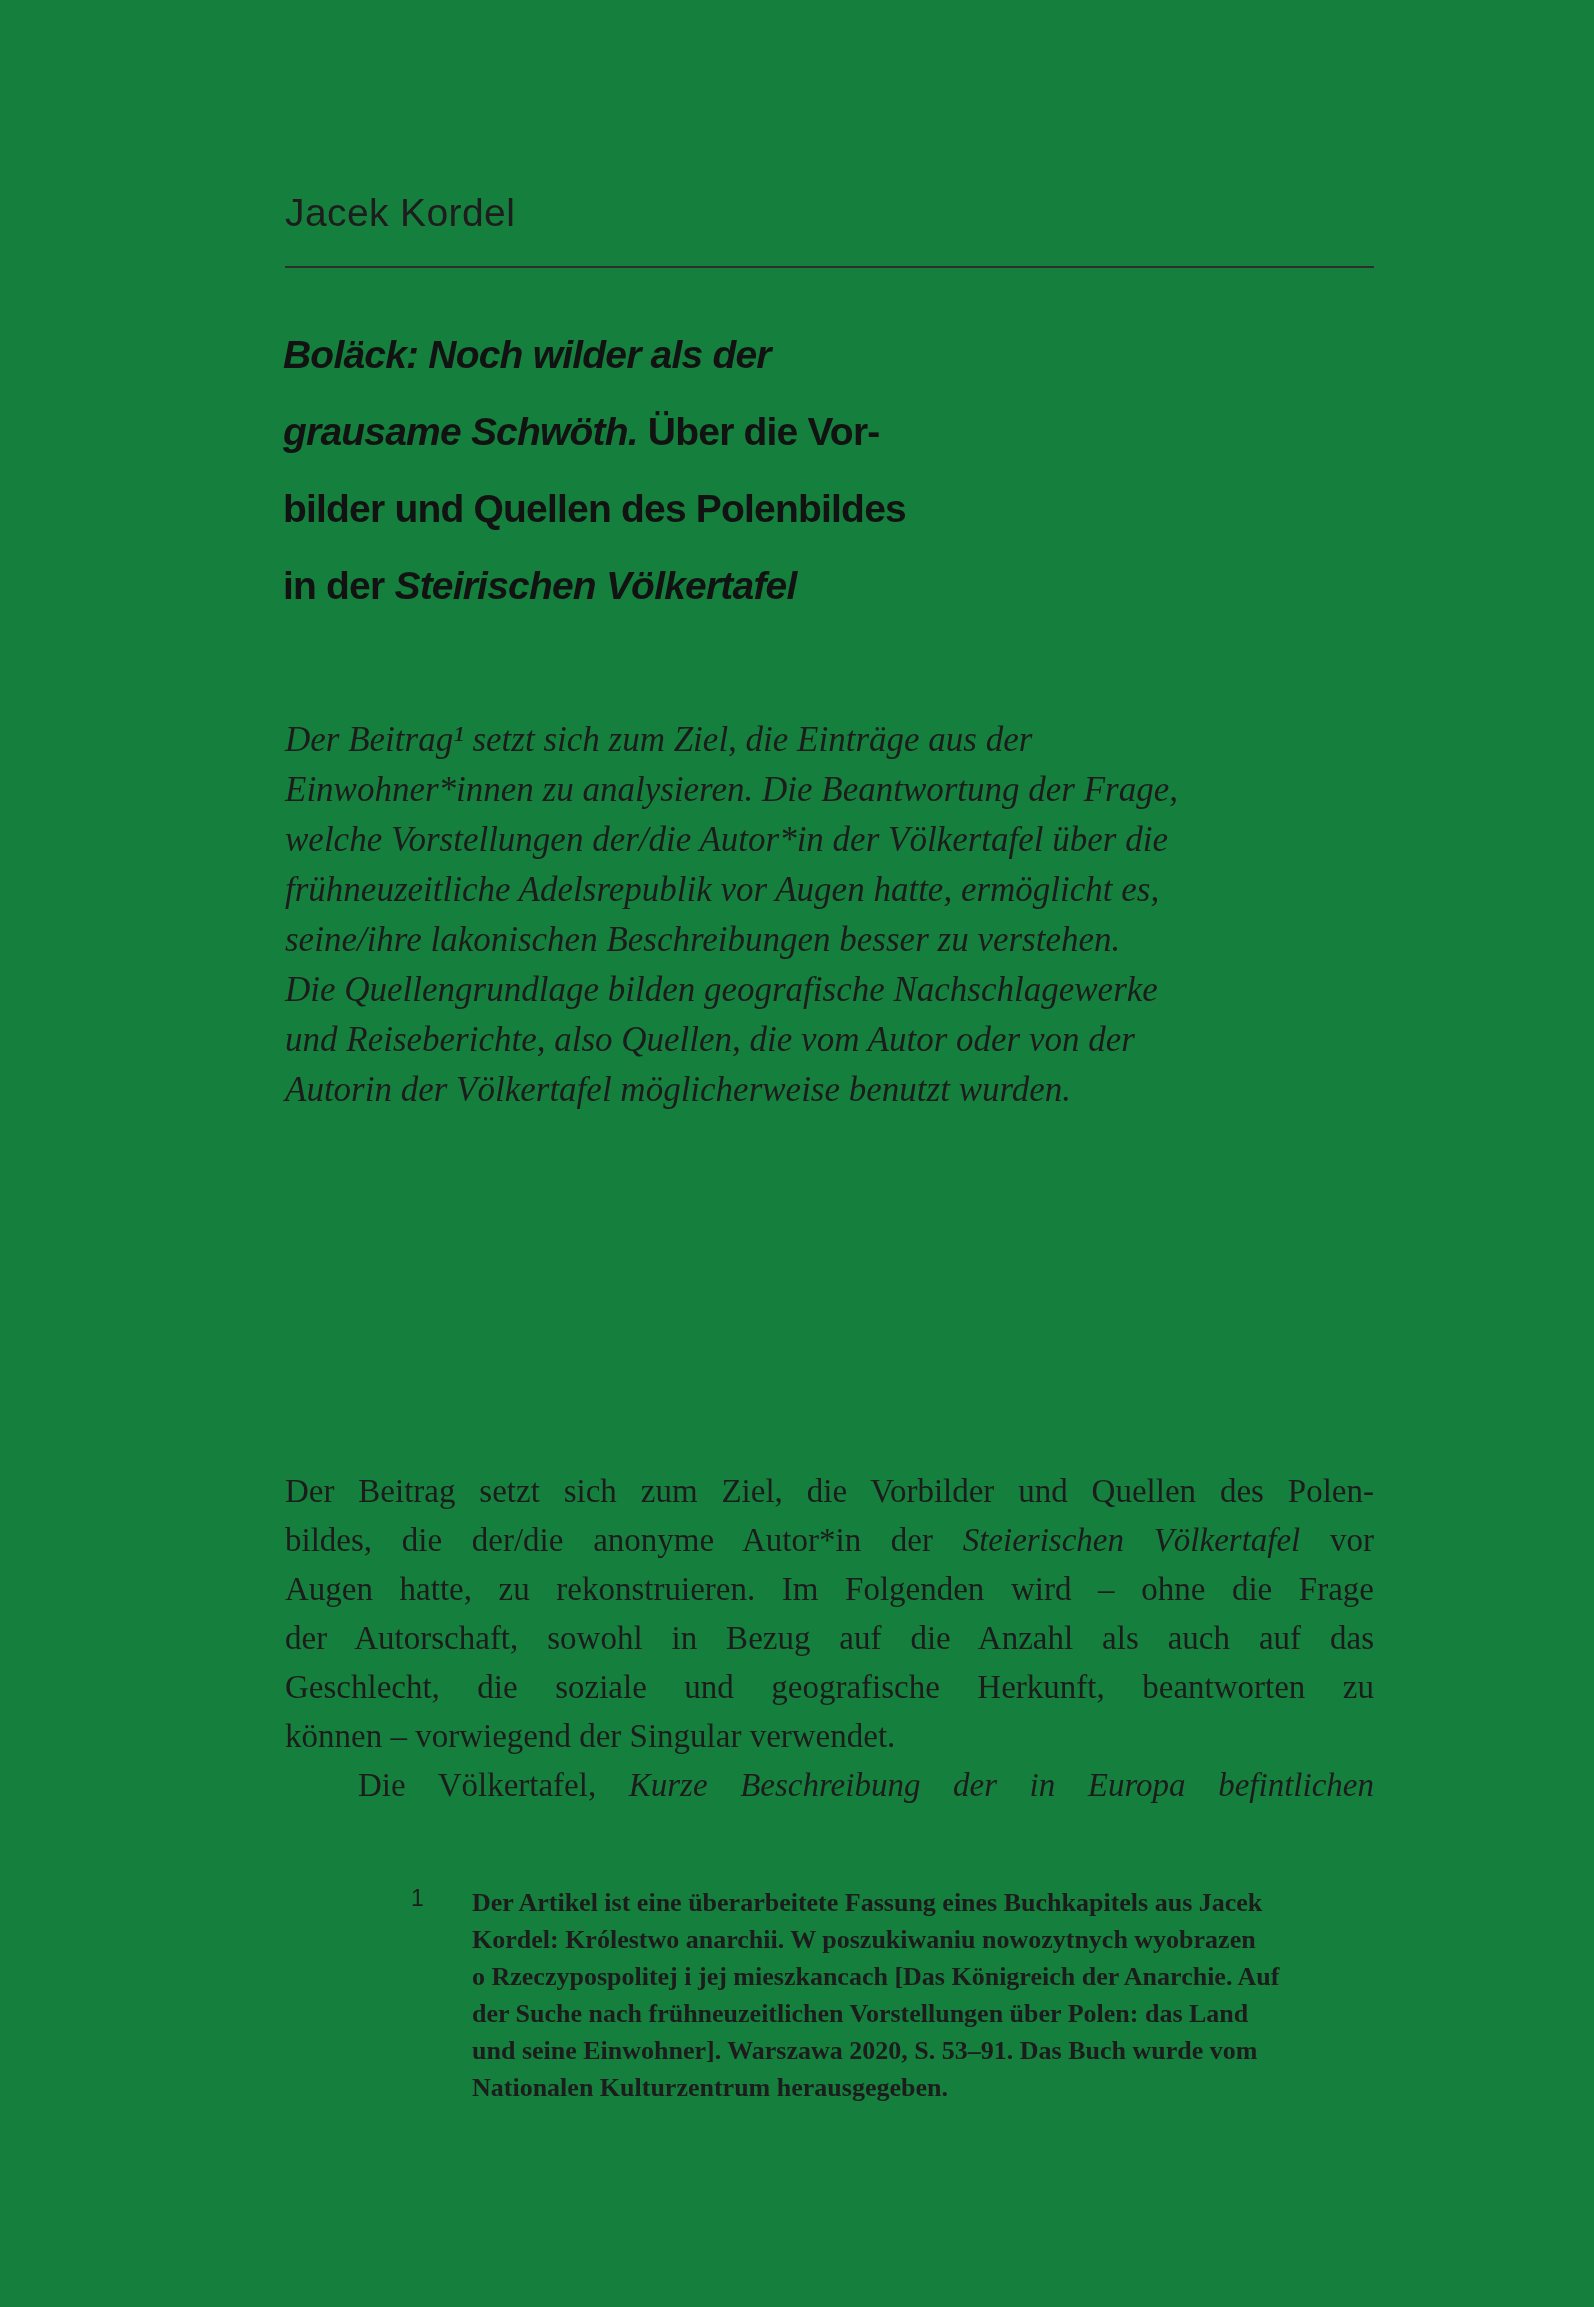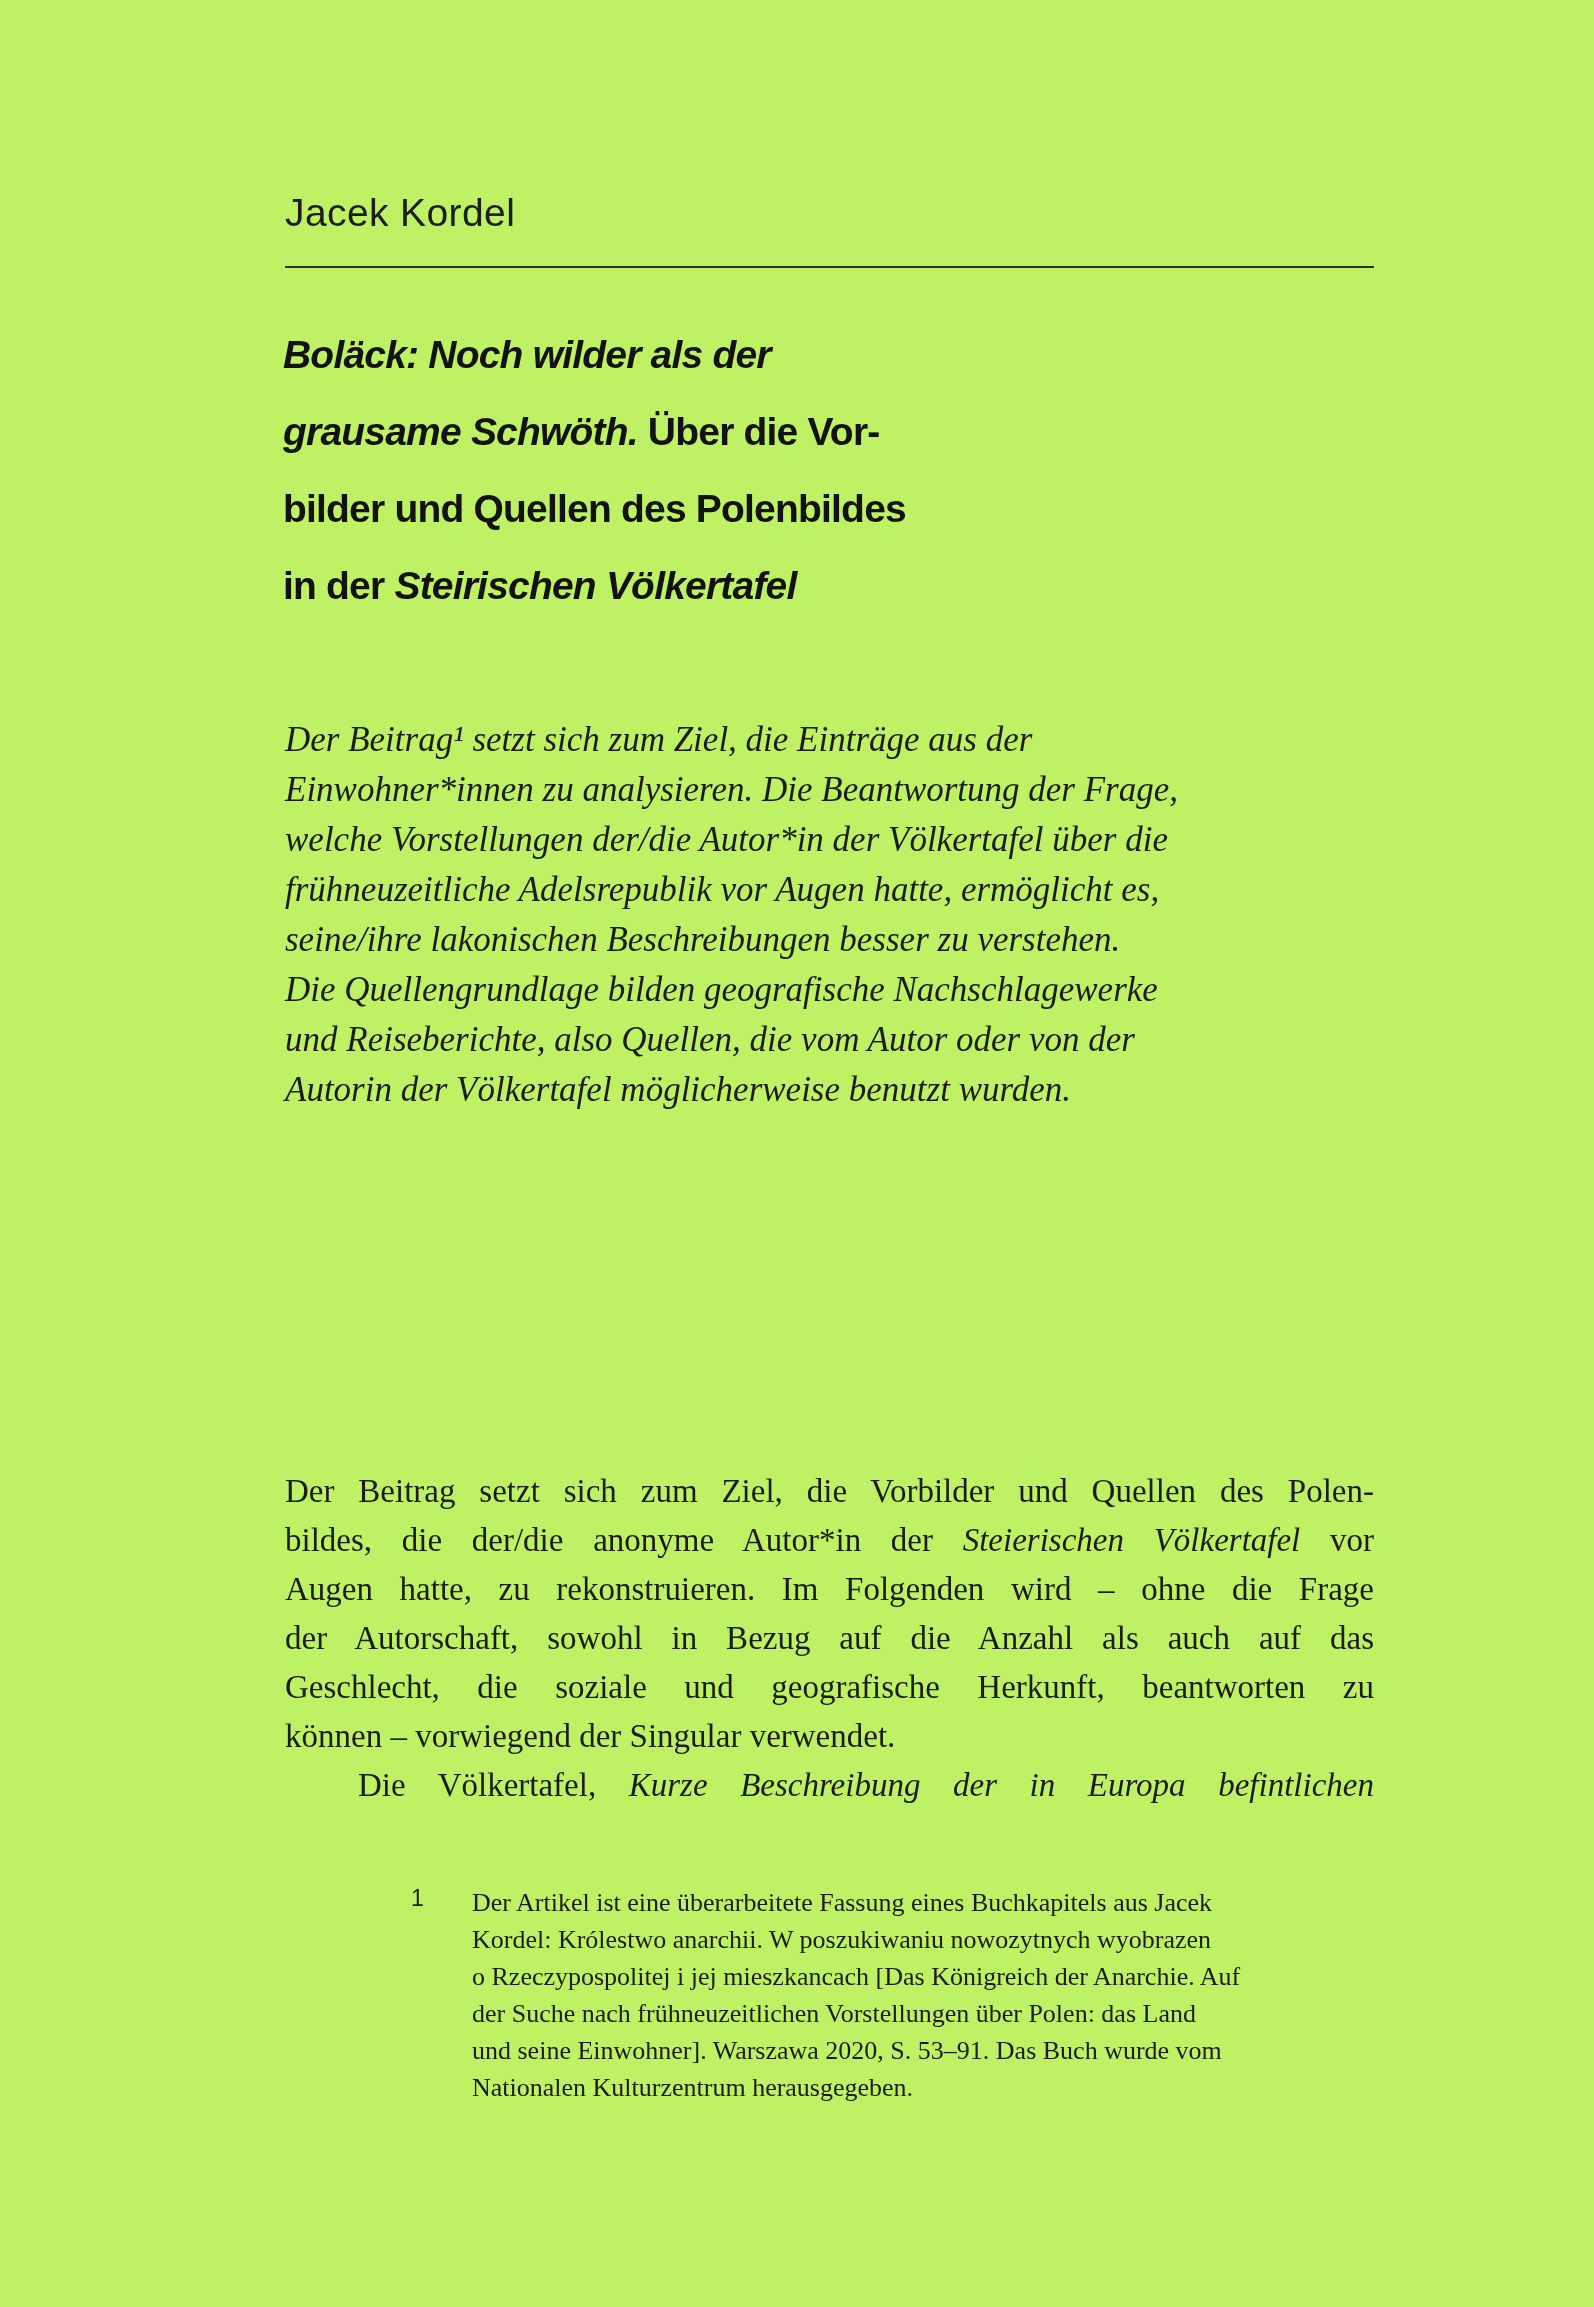--- a/index.html
+++ b/index.html
@@ -1,21 +1,21 @@
 <!DOCTYPE html>
 <html lang="de" style="font-size:12.8px"><head>
 <meta charset="utf-8">
 <style>
   html, body { margin: 0; padding: 0; }
   body { background: #ffffff; }
   .page {
     position: relative;
     width: 1595px;
     height: 2307px;
-    background: #bef264;
+    background: #15803d;
     color: #191919;
     font-family: "Liberation Serif", serif;
     overflow: hidden;
   }
 
   
   .author {
     position: absolute;
     left: 285px;
     top: 193px;
@@ -106,21 +106,21 @@
   }
   .fn-marker {
     position: absolute;
     left: 0;
     top: 3.2px;
     font-family: "Liberation Sans", sans-serif;
     font-size: 23px;
     line-height: 1;
     color: #1d1d1d;
   }
-  .fn-text { margin-left: 61px; }
+  .fn-text { margin-left: 61px; font-weight: bold; }
   .fn-line { white-space: nowrap; }
 </style>
 </head>
 <body>
 
 <div class="page">
 
   <div class="author">Jacek Kordel</div>
 
   <div class="head-rule"></div>

